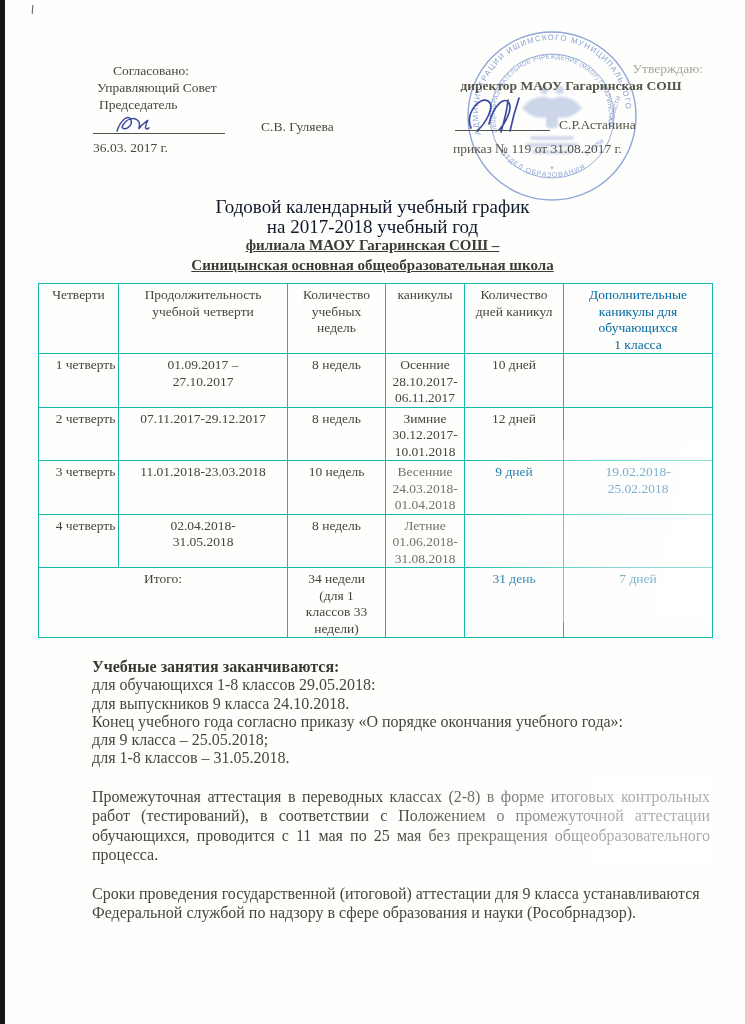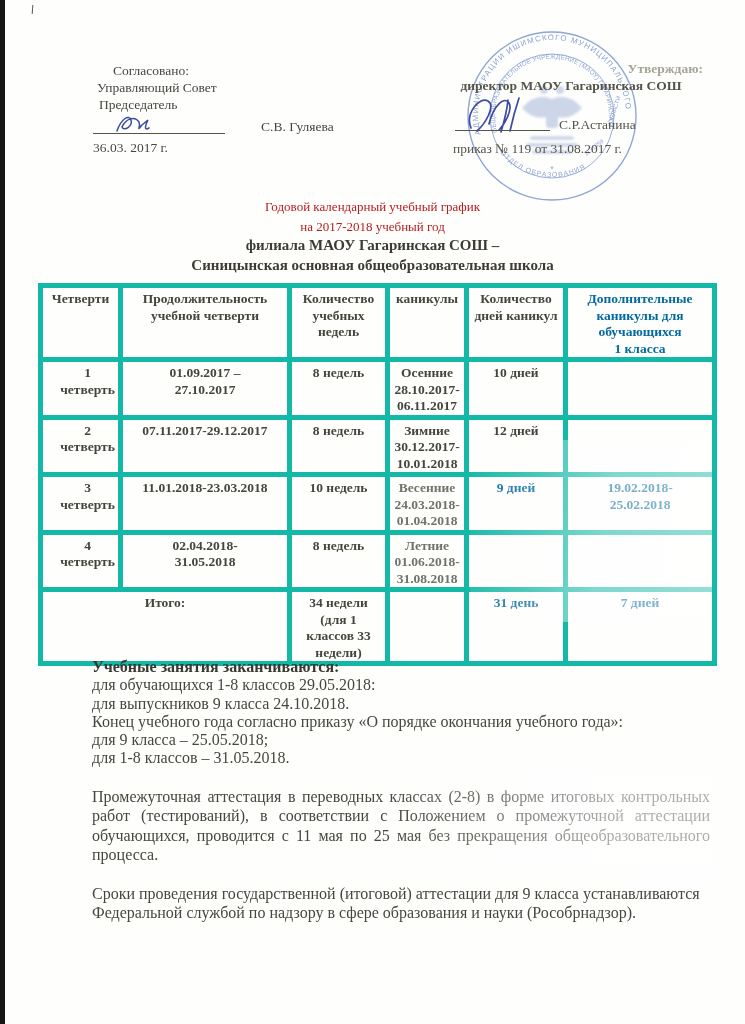--- a/index.html
+++ b/index.html
@@ -13,42 +13,42 @@
   .approve-left{position:absolute;left:93px;top:62px;width:270px;font-size:13.5px;line-height:17px;color:#474640;}
   .approve-left .l1{margin-left:20px;}
   .approve-left .l2{margin-left:4px;}
   .approve-left .l3{margin-left:6px;}
   .sig-row{position:relative;height:24px;margin-top:2px;}
   .sig-line-l{position:absolute;left:0;top:18px;width:132px;border-bottom:1px solid #55544c;}
   .sig-svg-l{position:absolute;left:18px;top:-4px;}
   .sig-name-l{position:absolute;left:140px;top:3px;margin-left:28px;}
 
   .approve-right{position:absolute;left:425px;top:60px;width:292px;font-size:13.5px;line-height:17px;color:#55544a;}
-  .approve-right .r1{text-align:right;padding-right:14px;color:#a6a496;font-weight:bold;}
+  .approve-right .r1{text-align:right;padding-right:14px;color:#a6a496;}
   .approve-right .r2{text-align:center;font-weight:bold;}
   .sig-row-r{position:relative;height:44px;}
   .sig-line-r{position:absolute;left:30px;top:36px;width:95px;border-bottom:1px solid #55544c;}
   .sig-svg-r{position:absolute;left:36px;top:-2px;}
   .sig-name-r{position:absolute;left:134px;top:22px;}
   .approve-right .r4{margin-left:28px;margin-top:2px;}
 
   
   .stamp{position:absolute;left:452px;top:28px;width:200px;height:180px;color:#5b7dc4;opacity:.85;mix-blend-mode:multiply;}
   .stamp text{fill:#5b7dc4;font-family:"Liberation Sans","DejaVu Sans",sans-serif;}
 
   
   .title{position:absolute;left:0;top:197px;width:745px;text-align:center;}
-  .title .t{font-size:13px;line-height:19.5px;color:#b91c1c;}
-  .title .tb{font-size:15px;line-height:19.5px;font-weight:bold;color:#3d3b33;}
+  .title .t{font-size:19px;line-height:19.5px;color:#0f172a;}
+  .title .tb{font-size:15px;line-height:19.5px;font-weight:bold;color:#3d3b33;text-decoration:underline;}
 
   
   table.cal{position:absolute;left:38px;top:283px;width:674px;border-collapse:collapse;table-layout:fixed;
             font-size:13.5px;color:#46453d;}
-  table.cal th,table.cal td{border:5px solid #14b8a6;vertical-align:top;text-align:center;
-            padding:3px 2px 0 2px;font-weight:bold;white-space:pre-line;line-height:16.5px;}
+  table.cal th,table.cal td{border:1px solid #14b8a6;vertical-align:top;text-align:center;
+            padding:3px 2px 0 2px;font-weight:normal;white-space:pre-line;line-height:16.5px;}
   table.cal col.c1{width:80px;} table.cal col.c2{width:169px;} table.cal col.c3{width:98px;}
   table.cal col.c4{width:79px;} table.cal col.c5{width:99px;} table.cal col.c6{width:149px;}
   table.cal td.left{text-align:center;padding-left:16px;}
   table.cal .hrow th{height:64px;}
   table.cal .r{height:46px;}
   table.cal .r4{height:52px;}
   table.cal .rt{height:58px;}
   .faded{color:#0369a1;}
   .semi{color:#73726a;}
 

